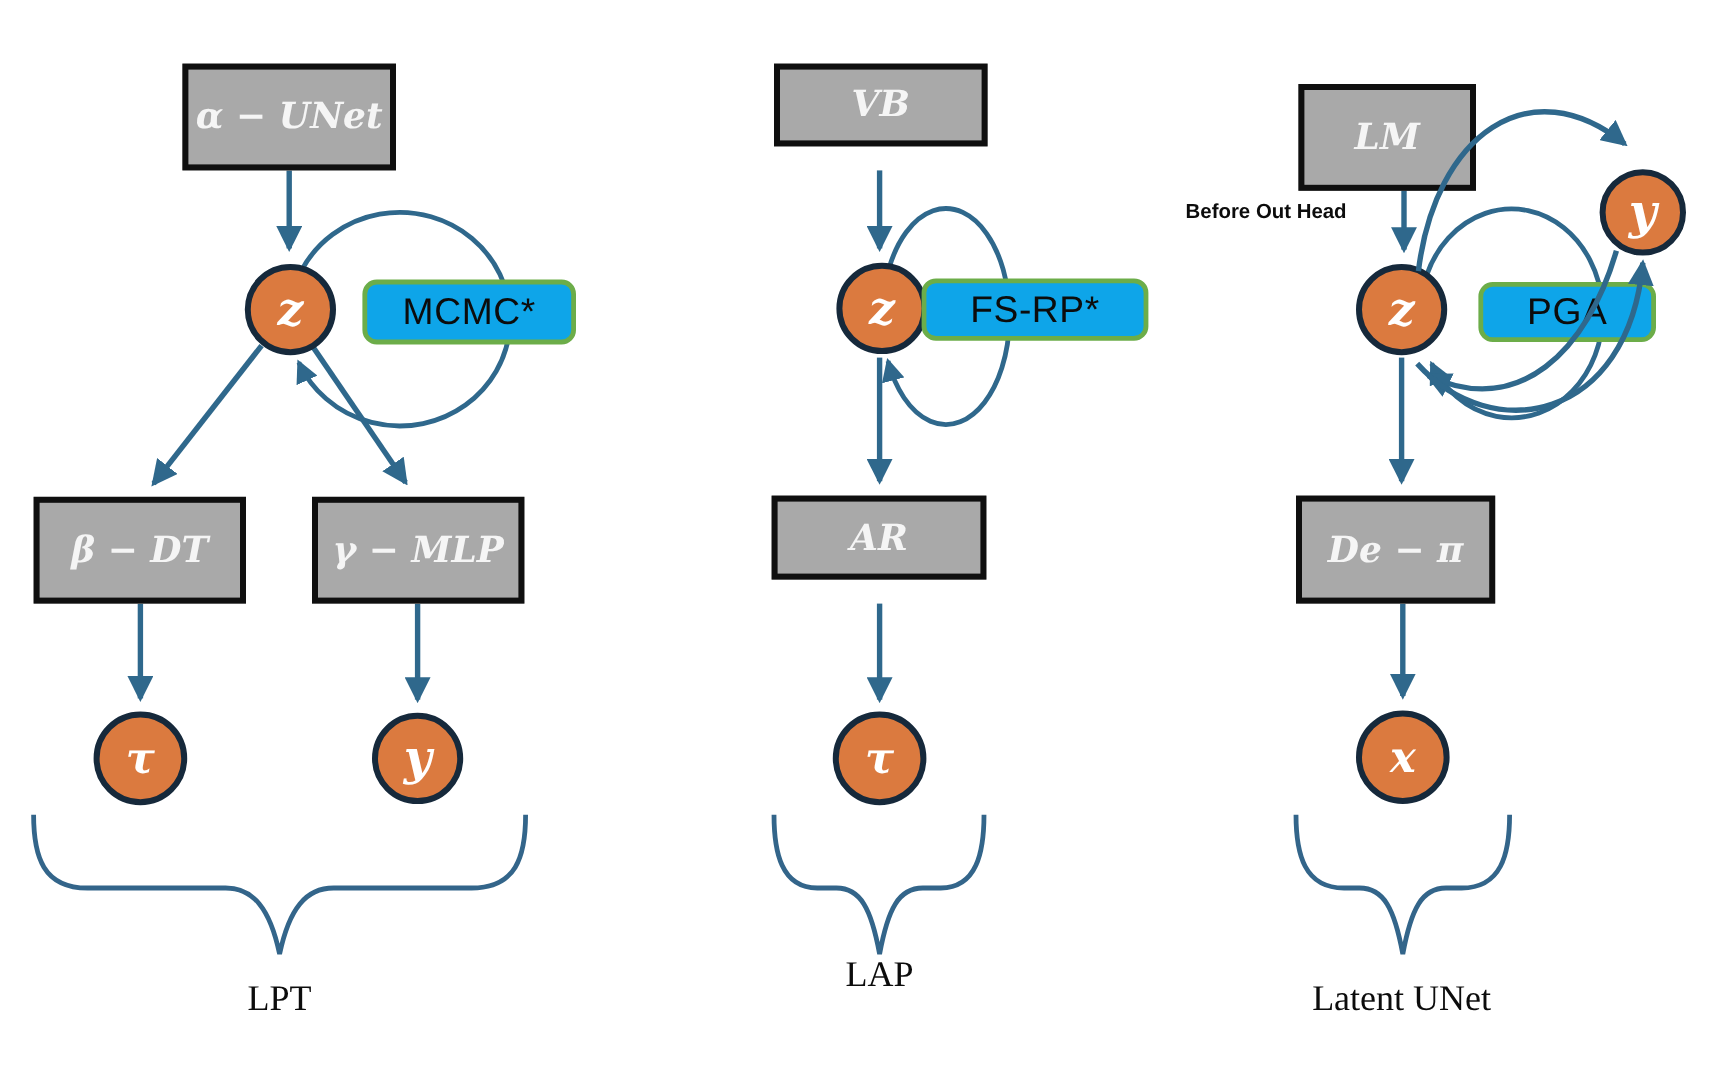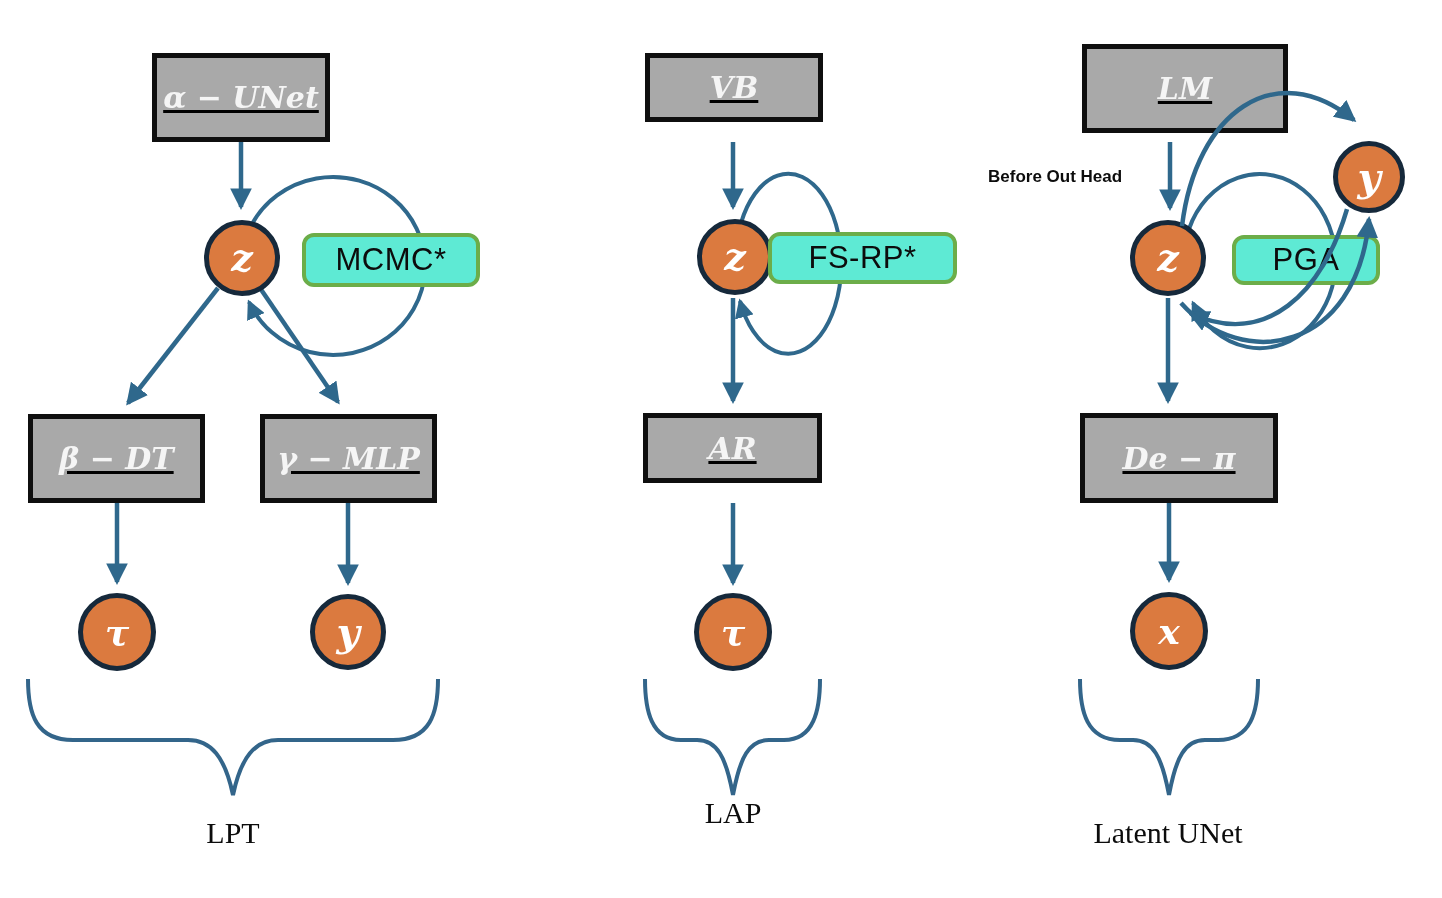--- a/index.html
+++ b/index.html
@@ -1,30 +1,30 @@
 <!DOCTYPE html>
 <html><head>
 <meta charset="utf-8">
 <style>
   html,body{margin:0;padding:0;background:#ffffff;}
   #stage{position:relative;width:1442px;height:898px;background:#ffffff;overflow:hidden;
          font-family:"Liberation Sans",sans-serif;}
   svg.layer{position:absolute;left:0;top:0;width:1442px;height:898px;pointer-events:none;}
 
   .gbox{position:absolute;background:#A9A9A9;border:5px solid #0f0f0f;box-sizing:border-box;
-        display:flex;align-items:center;justify-content:center;text-decoration:underline;}
+        display:flex;align-items:center;justify-content:center;}
   .gbox span{font-family:"DejaVu Serif",serif;font-style:italic;font-weight:600;
              color:#f5f5f5;font-size:30px;white-space:nowrap;}
 
   .node{position:absolute;border-radius:50%;background:#DB7A3F;border:5px solid #16293B;
         box-sizing:border-box;display:flex;align-items:center;justify-content:center;}
   .node span{font-family:"DejaVu Serif",serif;font-style:italic;font-weight:700;
              color:#ffffff;font-size:36px;line-height:1;}
 
-  .tag{position:absolute;background:#5eead4;border:4px solid #6CAD49;border-radius:12px;
+  .tag{position:absolute;background:#0ea5e9;border:4px solid #6CAD49;border-radius:12px;
        box-sizing:border-box;display:flex;align-items:center;justify-content:center;}
   .tag span{color:#0c0c0c;font-size:31px;font-weight:500;letter-spacing:0.5px;white-space:nowrap;}
 
   .caption{position:absolute;color:#0c0c0c;font-size:30px;text-align:center;white-space:nowrap;font-family:Liberation Serif, serif;}
   .annotation{position:absolute;color:#0c0c0c;font-size:17px;font-weight:700;white-space:nowrap;}
 </style>
 </head>
 <body>
 
 <div id="stage">
@@ -94,34 +94,34 @@
     <span>FS-RP*</span>
   </div>
   <div class="gbox" style="left:643px;top:413px;width:179px;height:70px">
     <span>AR</span>
   </div>
   <div class="node" style="left:694px;top:593px;width:78px;height:78px">
     <span>τ</span>
   </div>
   <div class="caption" style="left:633px;top:796px;width:200px">LAP</div>
 
-  <div class="gbox" style="left:1082px;top:44px;width:206px;height:89px">
+  <div class="gbox" style="left:1082px;top:70px;width:148px;height:89px">
     <span>LM</span>
   </div>
   <div class="annotation" style="left:988px;top:167px">Before Out Head</div>
   <div class="node" style="left:1130px;top:220px;width:76px;height:76px">
     <span style="font-size:38px">z</span>
   </div>
   <div class="node" style="left:1333px;top:141px;width:72px;height:72px">
     <span style="font-size:40px">y</span>
   </div>
   <div class="tag" style="left:1232px;top:235px;width:148px;height:50px">
     <span>PGA</span>
   </div>
-  <div class="gbox" style="left:1080px;top:413px;width:198px;height:90px">
+  <div class="gbox" style="left:1080px;top:413px;width:166px;height:90px">
     <span>De − π</span>
   </div>
   <div class="node" style="left:1130px;top:592px;width:78px;height:78px">
     <span>x</span>
   </div>
   <div class="caption" style="left:1048px;top:816px;width:240px">Latent UNet</div>
 
   <svg class="layer" viewBox="0 0 1442 898">
     <defs>
       <marker id="ah2" viewBox="0 0 10 10" refX="8.6" refY="5" markerWidth="4.8" markerHeight="4.8" orient="auto-start-reverse">

